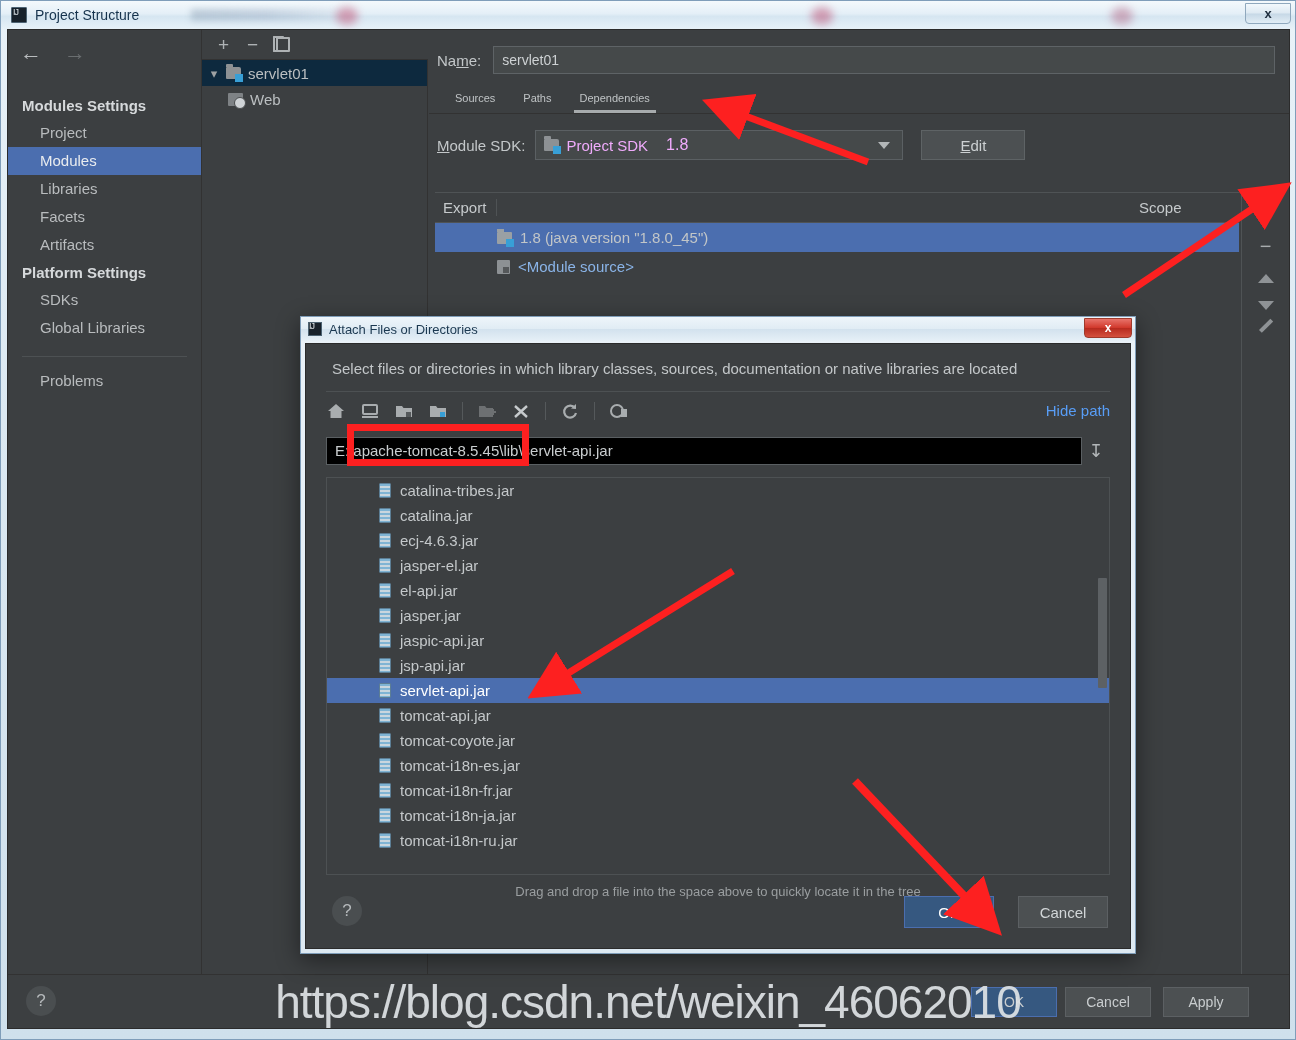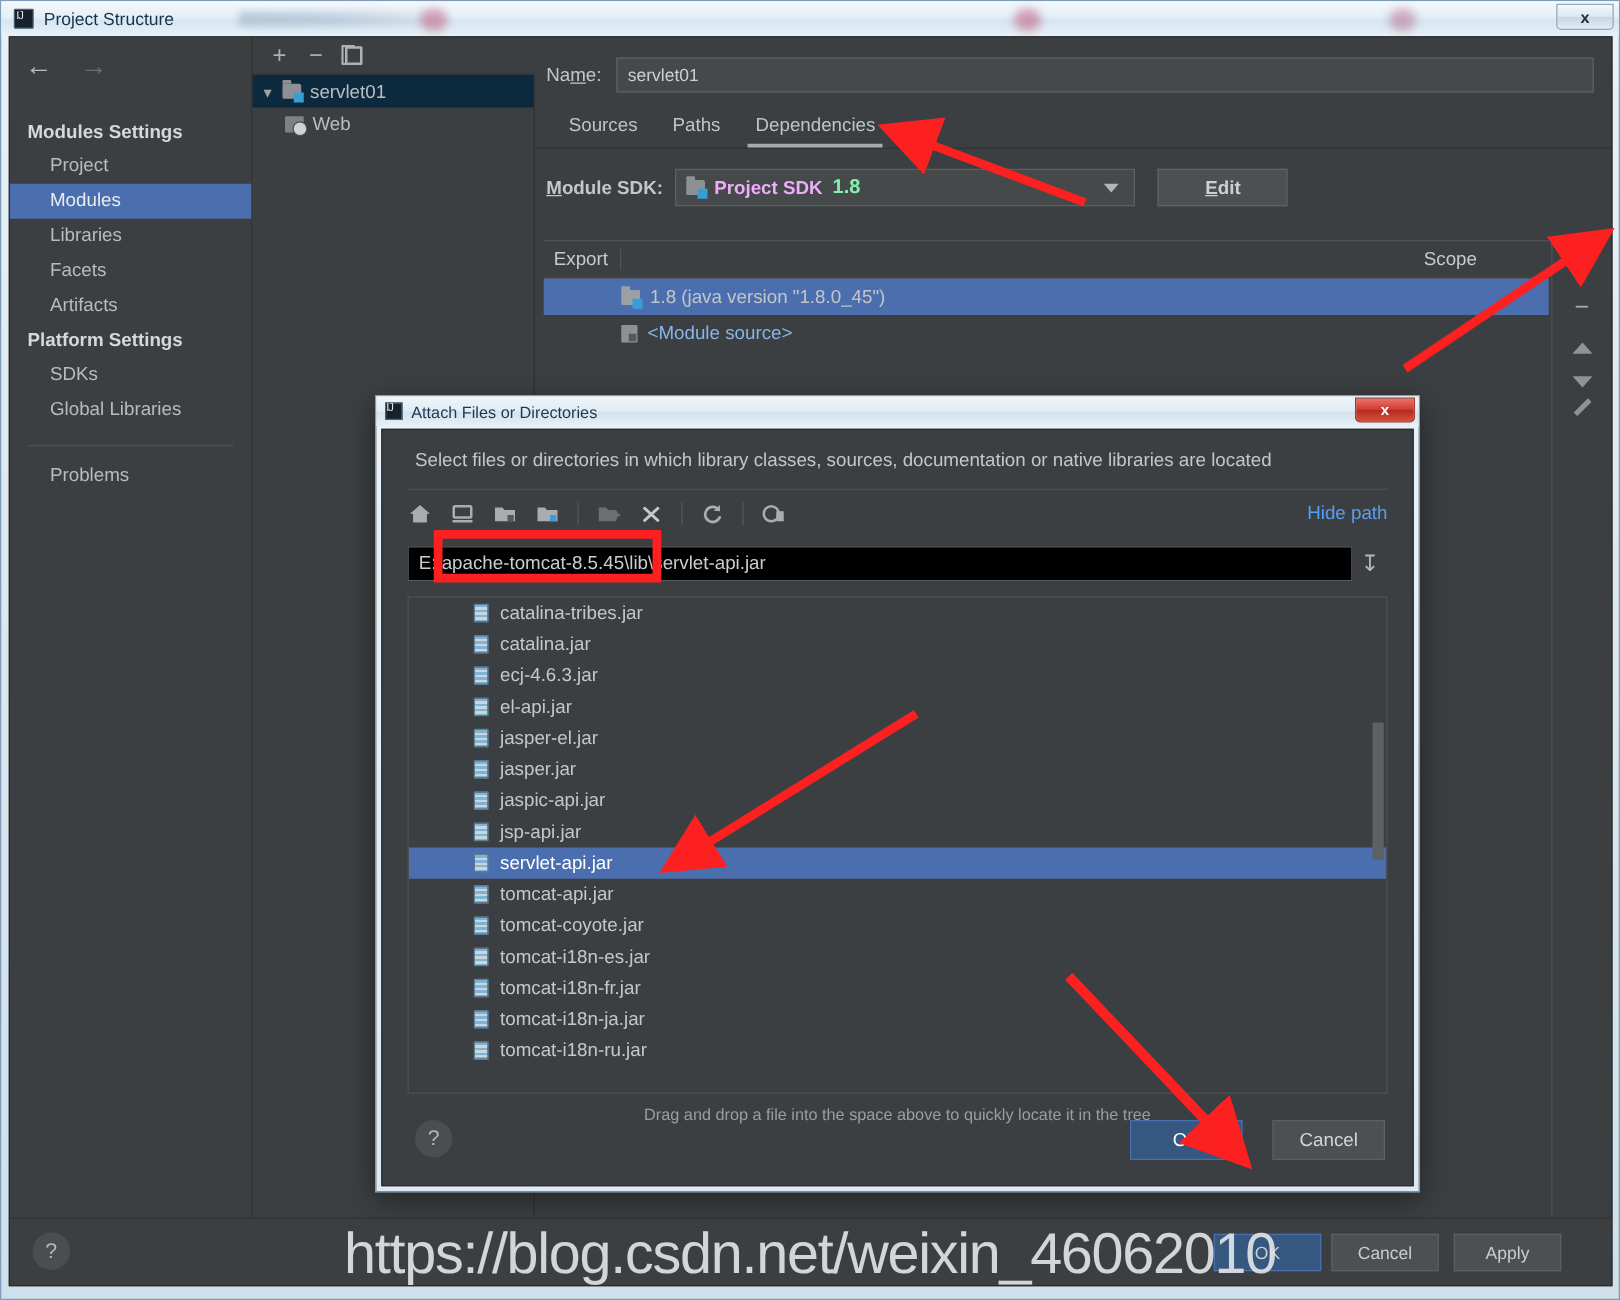--- a/index.html
+++ b/index.html
@@ -125,33 +125,33 @@
   .name-row { display: flex; align-items: center; padding: 16px 14px 0 8px; }
   .name-label { font-size: 15px; color: #c3c7c9; margin-right: 12px; }
   .name-label u { text-decoration: underline; }
   .name-input {
     flex: 1; height: 28px; background: #45494a; border: 1px solid #5e6366;
     color: #cdd1d3; font-size: 14px; padding: 0 8px; line-height: 26px;
     font-family: "Liberation Sans", sans-serif;
   }
   .tabs { display: flex; gap: 0; padding: 14px 0 0 12px; border-bottom: 1px solid #323232; }
   .tab {
-    font-size: 15px; color: #c0c4c6; padding: 4px 14px 9px 14px; position: relative;
+    font-size: 11px; color: #c0c4c6; padding: 4px 14px 9px 14px; position: relative;
   }
   .tab.active:after {
     content:""; position:absolute; left: 8px; right: 8px; bottom: 0; height: 3px; background: #a7abad;
   }
-  .sdk-row { display: flex; align-items: center; padding: 16px 0 0 8px; font-weight: bold; }
+  .sdk-row { display: flex; align-items: center; padding: 16px 0 0 8px; }
   .sdk-label { font-size: 15px; color: #c3c7c9; margin-right: 10px; }
   .sdk-combo {
     width: 368px; height: 30px; background: #45494a; border: 1px solid #5b6063;
     display: flex; align-items: center; padding: 0 8px; position: relative;
   }
   .sdk-combo .txt { font-size: 15px; color: #f0abfc; }
-  .sdk-combo .ver { color: #86efac; margin-left: 8px; }
+  .sdk-combo .ver { color: #f0abfc; margin-left: 18px; }
   .sdk-combo .caret {
     position: absolute; right: 12px; top: 11px;
     border-left: 6px solid transparent; border-right: 6px solid transparent;
     border-top: 7px solid #b2b6b8;
   }
   .edit-btn {
     margin-left: 18px; width: 104px; height: 30px; background: #4c5052;
     border: 1px solid #5e6365; color: #cdd1d3; font-size: 15px;
     display: flex; align-items: center; justify-content: center;
     font-family: "Liberation Sans", sans-serif;
@@ -522,26 +522,26 @@
             <span>catalina.jar</span>
           </div>
         <div class="file-row">
             <span class="file-chev">›</span>
             <span class="jar-ico"></span>
             <span>ecj-4.6.3.jar</span>
           </div>
         <div class="file-row">
             <span class="file-chev">›</span>
             <span class="jar-ico"></span>
+            <span>jasper-el.jar</span>
+          </div>
+        <div class="file-row">
+            <span class="file-chev">›</span>
+            <span class="jar-ico"></span>
             <span>el-api.jar</span>
-          </div>
-        <div class="file-row">
-            <span class="file-chev">›</span>
-            <span class="jar-ico"></span>
-            <span>jasper-el.jar</span>
           </div>
         <div class="file-row">
             <span class="file-chev">›</span>
             <span class="jar-ico"></span>
             <span>jasper.jar</span>
           </div>
         <div class="file-row">
             <span class="file-chev">›</span>
             <span class="jar-ico"></span>
             <span>jaspic-api.jar</span>

